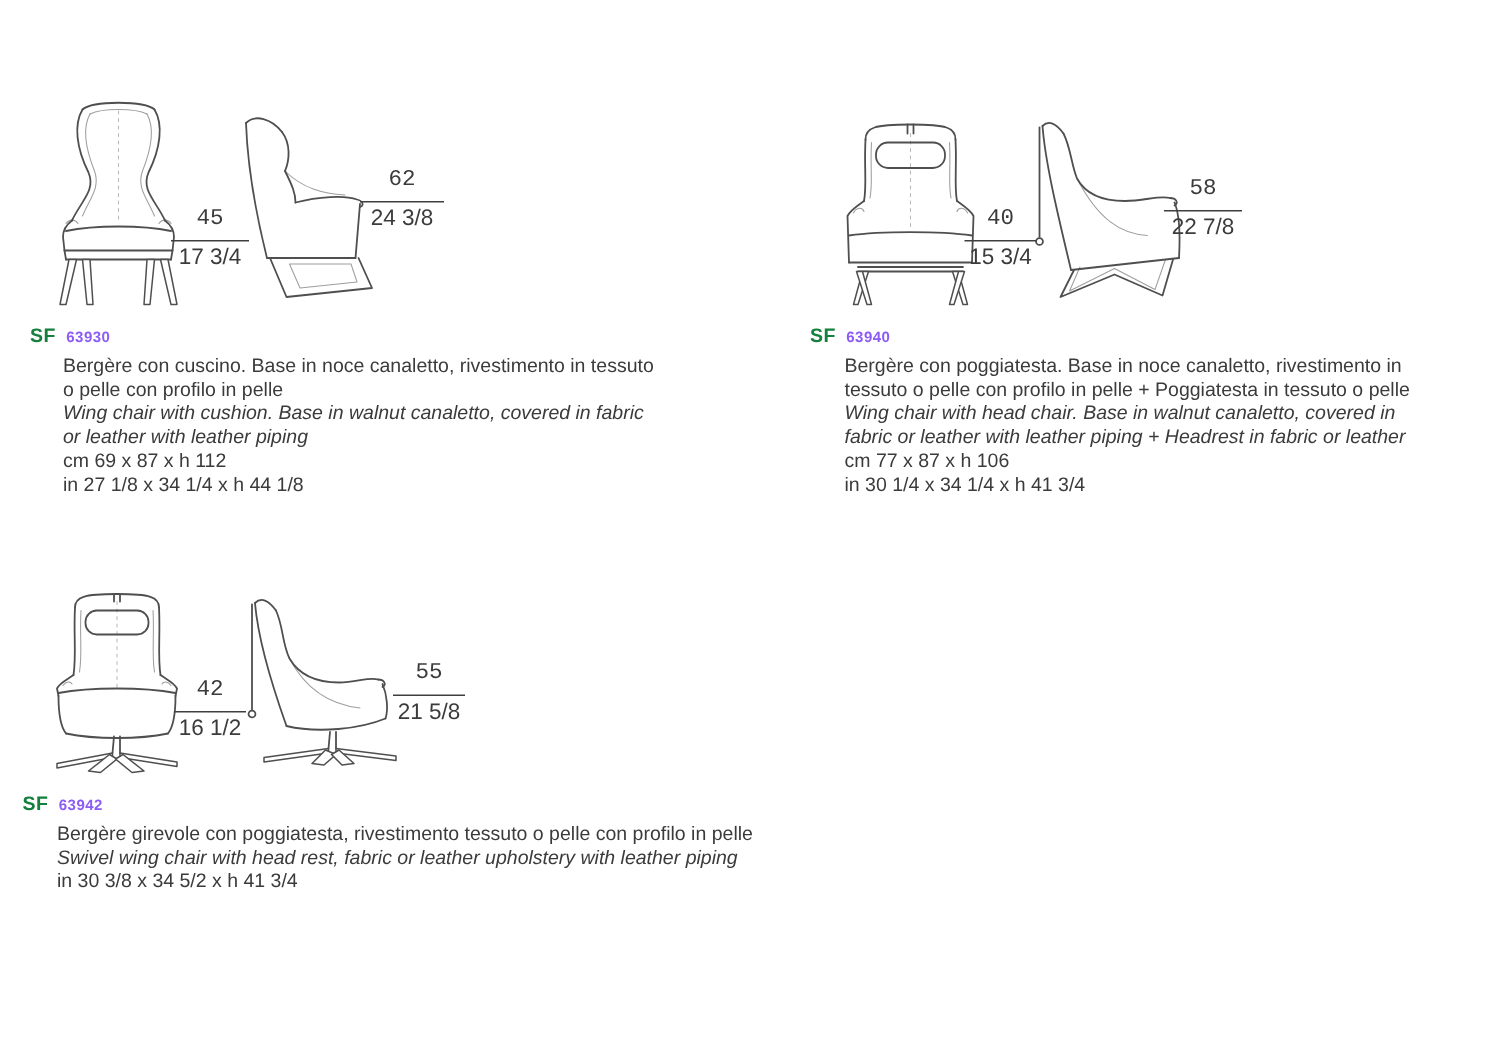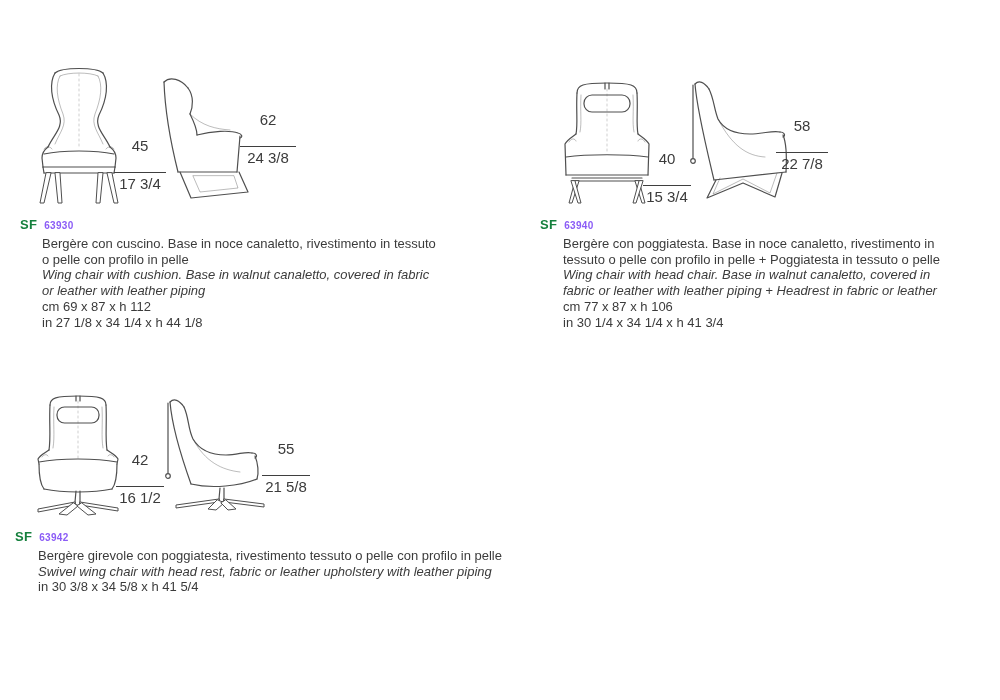--- a/index.html
+++ b/index.html
@@ -9,21 +9,21 @@
   }
   .product{position:absolute;}
   .drawing{position:absolute;}
   .drawing path,.drawing line,.drawing rect,.drawing circle,.drawing polyline{
     fill:none;stroke:#4f4f4f;stroke-width:1.2;stroke-linecap:round;stroke-linejoin:round;
   }
   .drawing .leg{fill:#ffffff;stroke-width:1;}
   .drawing .thin{stroke-width:.7;opacity:.55;}
   .drawing .dashc{stroke-width:.7;opacity:.4;stroke-dasharray:2 3;}
   .dim{position:absolute;text-align:center;font-size:15px;line-height:17px;color:#3b3b3b;white-space:nowrap;}
-  .dim-cm{padding:0 2px 18px 2px;border-bottom:1.4px solid #3f3f3f;}
+  .dim-cm{padding:0 2px 6px 2px;border-bottom:1.4px solid #3f3f3f;font-family:Liberation Mono, monospace;}
   .dim-in{padding-top:2px;}
   .prod-text{position:absolute;}
   .prod-header{line-height:16px;margin-bottom:2px;white-space:nowrap;}
   .sf{font-weight:bold;font-size:13px;color:#15803d;margin-right:7px;letter-spacing:.3px;}
   .code{font-weight:bold;font-size:10px;color:#8b5cf6;letter-spacing:.3px;}
   .prod-body{margin-left:22px;}
   .line{font-size:13px;line-height:15.7px;white-space:nowrap;}
   .en{font-style:italic;}
 </style>
 </head>
@@ -119,21 +119,21 @@
     <path d="M8,20 C10,46 19,82 27,116"></path>
     <path d="M22,25 C27,35 27,45 31,55 C37,66 49,70 63,70 C76,70 86,66 93,68"></path>
     <path d="M93,68 C97,68 99,71 96,73"></path>
     <path d="M96,71 C99,78 100,90 99,108"></path>
     <path d="M27,116 L99,108"></path>
     <polyline points="29,116 20,134 56,119 88,133 95,109"></polyline>
     <polyline class="thin" points="33,114 26,130 56,115 83,129 90,109"></polyline>
     <path class="thin" d="M31,55 C45,82 60,92 78,93"></path>
   </svg>
 
-  <div class="dim" style="left:103px;top:90px;width:48px;">
+  <div class="dim" style="left:103px;top:77px;width:48px;">
     <div class="dim-cm">40</div>
     <div class="dim-in">15 3/4</div>
   </div>
   <div class="dim" style="left:236px;top:57px;width:52px;">
     <div class="dim-cm">58</div>
     <div class="dim-in">22 7/8</div>
   </div>
 
   <div class="prod-text" style="left:0;top:156px;">
     <div class="prod-header">
@@ -201,16 +201,16 @@
     <div class="dim-in">21 5/8</div>
   </div>
 
   <div class="prod-text" style="left:15px;top:143px;">
     <div class="prod-header">
       <span class="sf">SF</span><span class="code">63942</span>
     </div>
     <div class="prod-body" style="margin-left:23px;">
       <div class="line it">Bergère girevole con poggiatesta, rivestimento tessuto o pelle con profilo in pelle</div>
       <div class="line en">Swivel wing chair with head rest, fabric or leather upholstery with leather piping</div>
-      <div class="line">in 30 3/8 x 34 5/8 x h 41 5/4</div>
+      <div class="line">in 30 3/8 x 34 5/2 x h 41 3/4</div>
     </div>
   </div>
 </section>
 
 </body></html>

